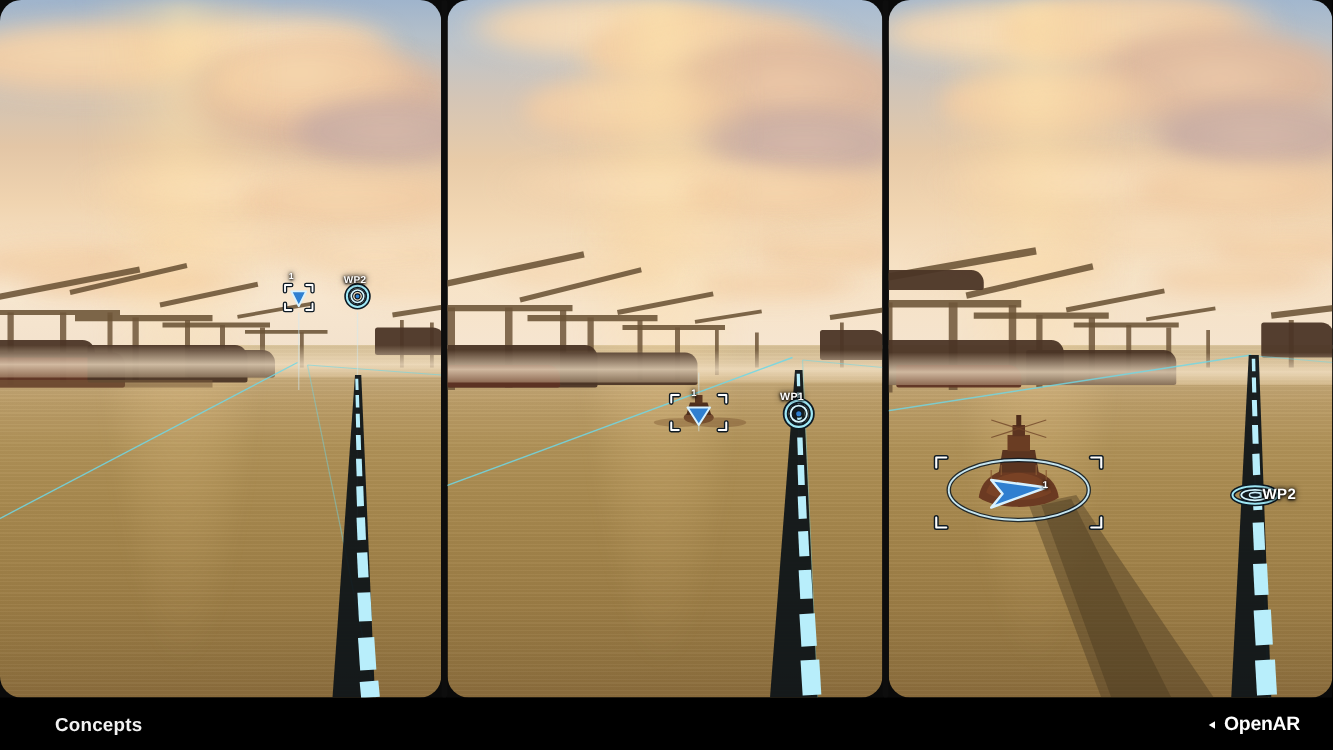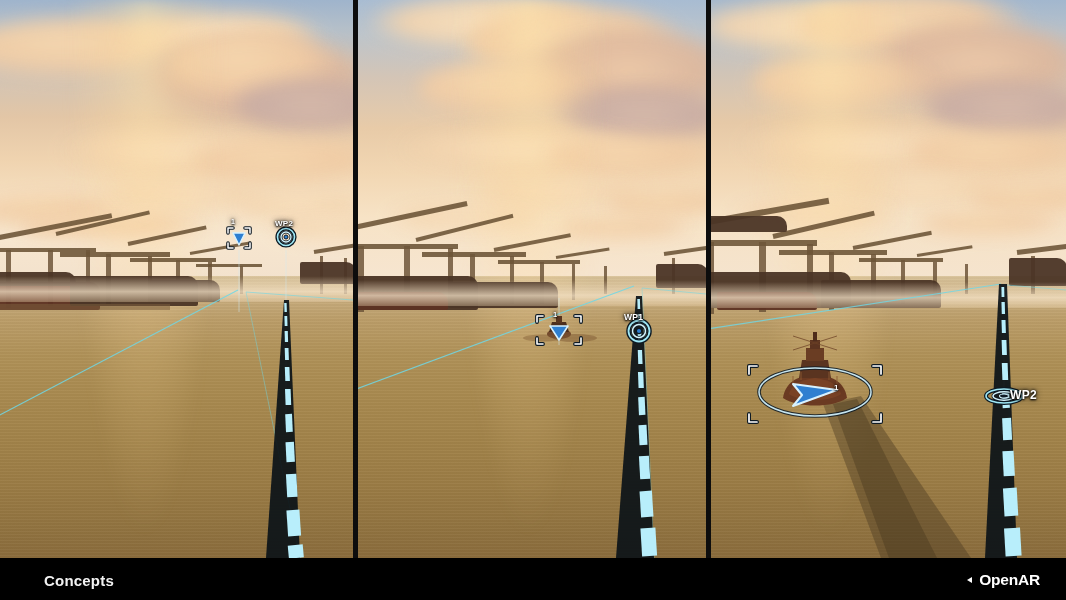--- a/index.html
+++ b/index.html
@@ -13,20 +13,21 @@
   
   #stage{ position:absolute; inset:0; background:#000; }
 
   #panels{
     position:absolute; left:0; top:0; width:1066px; height:558px;
     display:flex; background:#0a0a0a;
   }
   .panel{
     position:relative; overflow:hidden; height:100%;
     background:#000;
+    border-radius:17px;
   }
   .panel.p1{ width:353px; }
   .panel.gap{ width:5px; background:#0d0d0d; flex:0 0 5px; }
   .panel.p2{ width:348px; }
   .panel.p3{ width:355px; }
 
   
   .sky{
     position:absolute; left:0; top:0; width:100%; height:50%;
     background:

